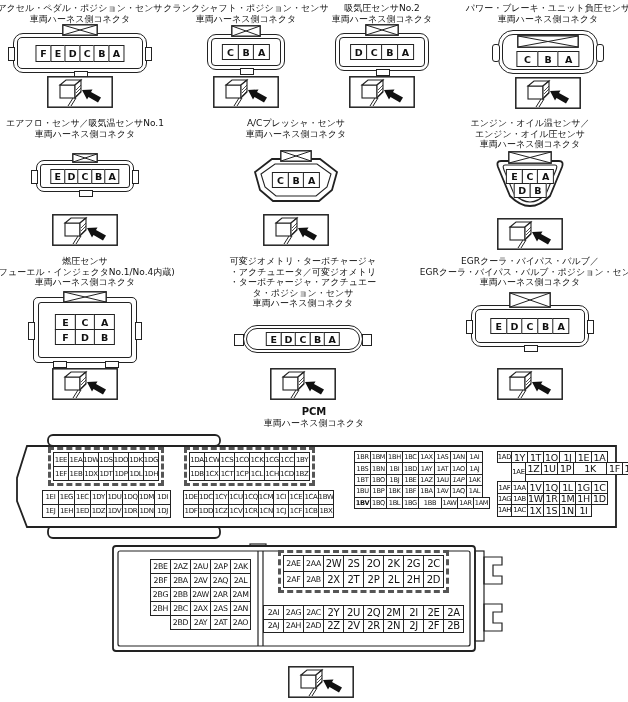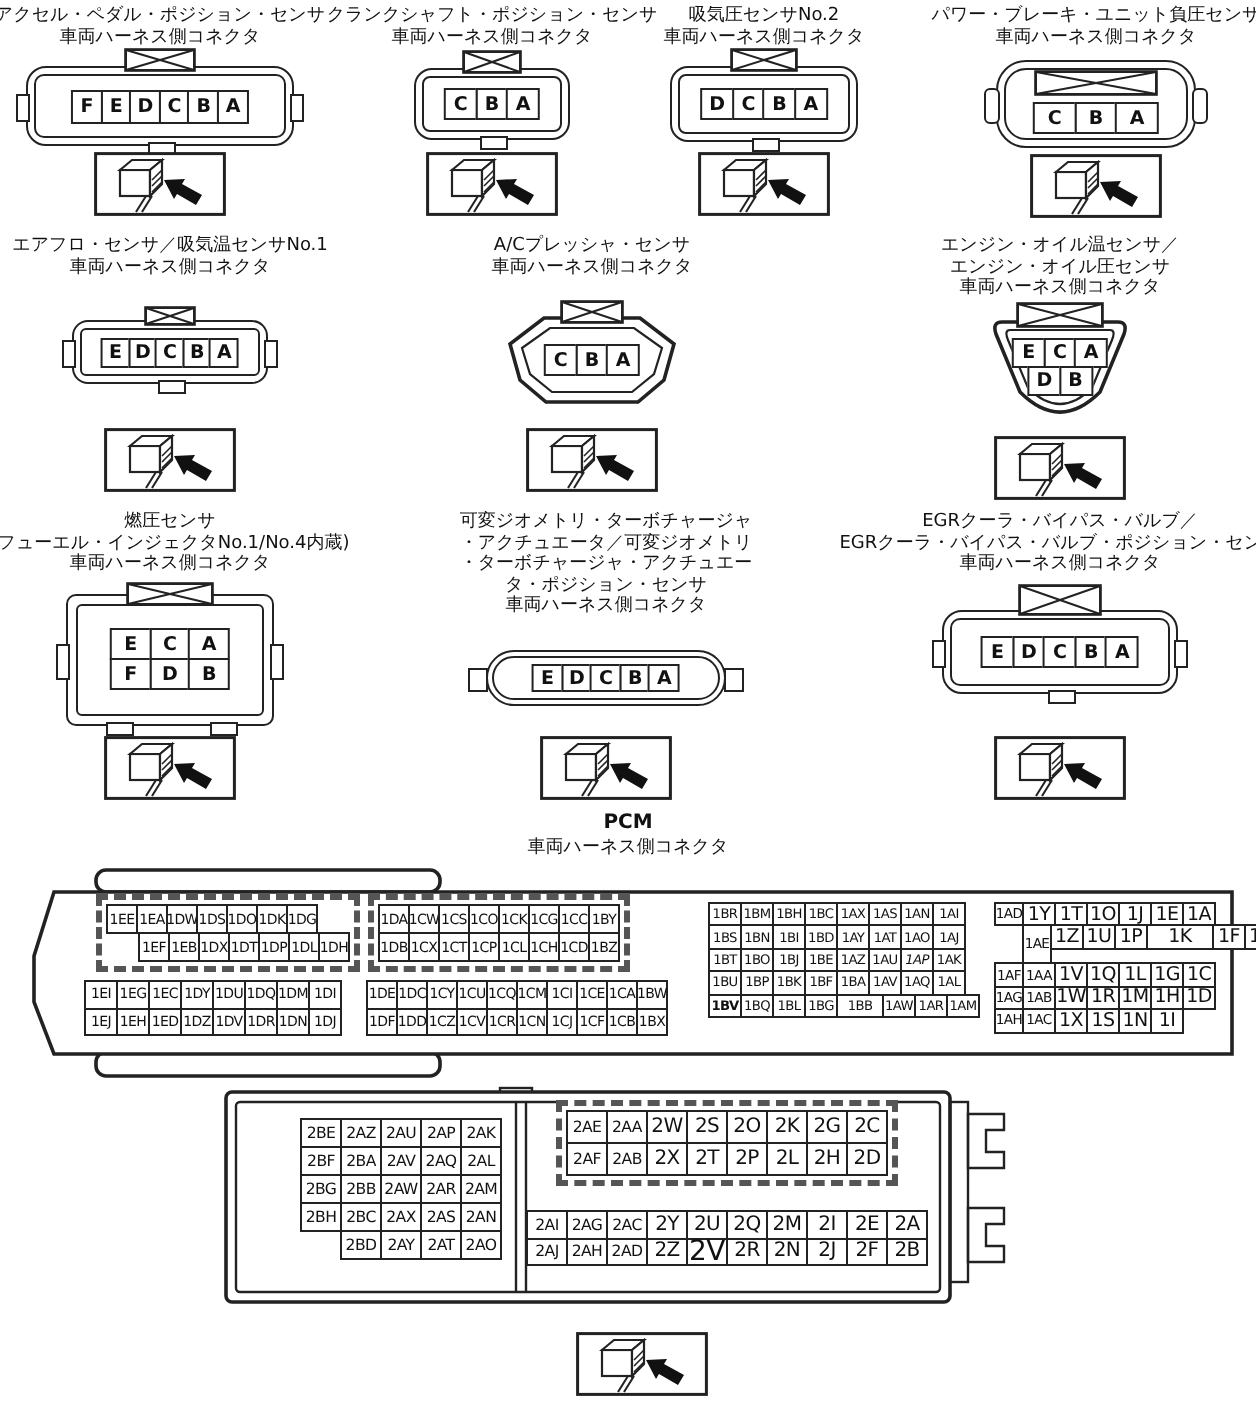--- a/index.html
+++ b/index.html
@@ -52,21 +52,21 @@
       <div class="pgrow" style="margin-top: 0px;">
         <div class="pcm-cell" style="width: 16px; height: 15px; margin-left: 0px; font-size: 7px;">1EE</div>
         <div class="pcm-cell" style="width: 16px; height: 15px; margin-left: -1px; font-size: 7px;">1EA</div>
         <div class="pcm-cell" style="width: 16px; height: 15px; margin-left: -1px; font-size: 7px;">1DW</div>
         <div class="pcm-cell" style="width: 16px; height: 15px; margin-left: -1px; font-size: 7px;">1DS</div>
         <div class="pcm-cell" style="width: 16px; height: 15px; margin-left: -1px; font-size: 7px;">1DO</div>
         <div class="pcm-cell" style="width: 16px; height: 15px; margin-left: -1px; font-size: 7px;">1DK</div>
         <div class="pcm-cell" style="width: 16px; height: 15px; margin-left: -1px; font-size: 7px;">1DG</div>
       </div>
       <div class="pgrow" style="margin-top: -1px;">
-        <div class="pcm-cell" style="width: 16px; height: 15px; margin-left: 16px; font-size: 7px;">1EF</div>
+        <div class="pcm-cell" style="width: 16px; height: 15px; margin-left: 0px; font-size: 7px;">1EF</div>
         <div class="pcm-cell" style="width: 16px; height: 15px; margin-left: -1px; font-size: 7px;">1EB</div>
         <div class="pcm-cell" style="width: 16px; height: 15px; margin-left: -1px; font-size: 7px;">1DX</div>
         <div class="pcm-cell" style="width: 16px; height: 15px; margin-left: -1px; font-size: 7px;">1DT</div>
         <div class="pcm-cell" style="width: 16px; height: 15px; margin-left: -1px; font-size: 7px;">1DP</div>
         <div class="pcm-cell" style="width: 16px; height: 15px; margin-left: -1px; font-size: 7px;">1DL</div>
         <div class="pcm-cell" style="width: 16px; height: 15px; margin-left: -1px; font-size: 7px;">1DH</div>
       </div>
     </div>
     <div class="pin-group hatched" style="left: 184px; top: 447px;">
       <div class="pgrow" style="margin-top: 0px;">
@@ -319,21 +319,21 @@
         <div class="pcm-cell" style="width: 21px; height: 14.5px; margin-left: -1px; font-size: 10px;">2M</div>
         <div class="pcm-cell" style="width: 21px; height: 14.5px; margin-left: -1px; font-size: 10px;">2I</div>
         <div class="pcm-cell" style="width: 21px; height: 14.5px; margin-left: -1px; font-size: 10px;">2E</div>
         <div class="pcm-cell" style="width: 21px; height: 14.5px; margin-left: -1px; font-size: 10px;">2A</div>
       </div>
       <div class="pgrow" style="margin-top: -1px;">
         <div class="pcm-cell" style="width: 21px; height: 14.5px; margin-left: 0px; font-size: 7.8px;">2AJ</div>
         <div class="pcm-cell" style="width: 21px; height: 14.5px; margin-left: -1px; font-size: 7.8px;">2AH</div>
         <div class="pcm-cell" style="width: 21px; height: 14.5px; margin-left: -1px; font-size: 7.8px;">2AD</div>
         <div class="pcm-cell" style="width: 21px; height: 14.5px; margin-left: -1px; font-size: 10px;">2Z</div>
-        <div class="pcm-cell" style="width: 21px; height: 14.5px; margin-left: -1px; font-size: 14px;">2V</div>
+        <div class="pcm-cell" style="width: 21px; height: 14.5px; margin-left: -1px; font-size: 10px;">2V</div>
         <div class="pcm-cell" style="width: 21px; height: 14.5px; margin-left: -1px; font-size: 10px;">2R</div>
         <div class="pcm-cell" style="width: 21px; height: 14.5px; margin-left: -1px; font-size: 10px;">2N</div>
         <div class="pcm-cell" style="width: 21px; height: 14.5px; margin-left: -1px; font-size: 10px;">2J</div>
         <div class="pcm-cell" style="width: 21px; height: 14.5px; margin-left: -1px; font-size: 10px;">2F</div>
         <div class="pcm-cell" style="width: 21px; height: 14.5px; margin-left: -1px; font-size: 10px;">2B</div>
       </div>
     </div>
   </div>
 
 <div id="figures">

